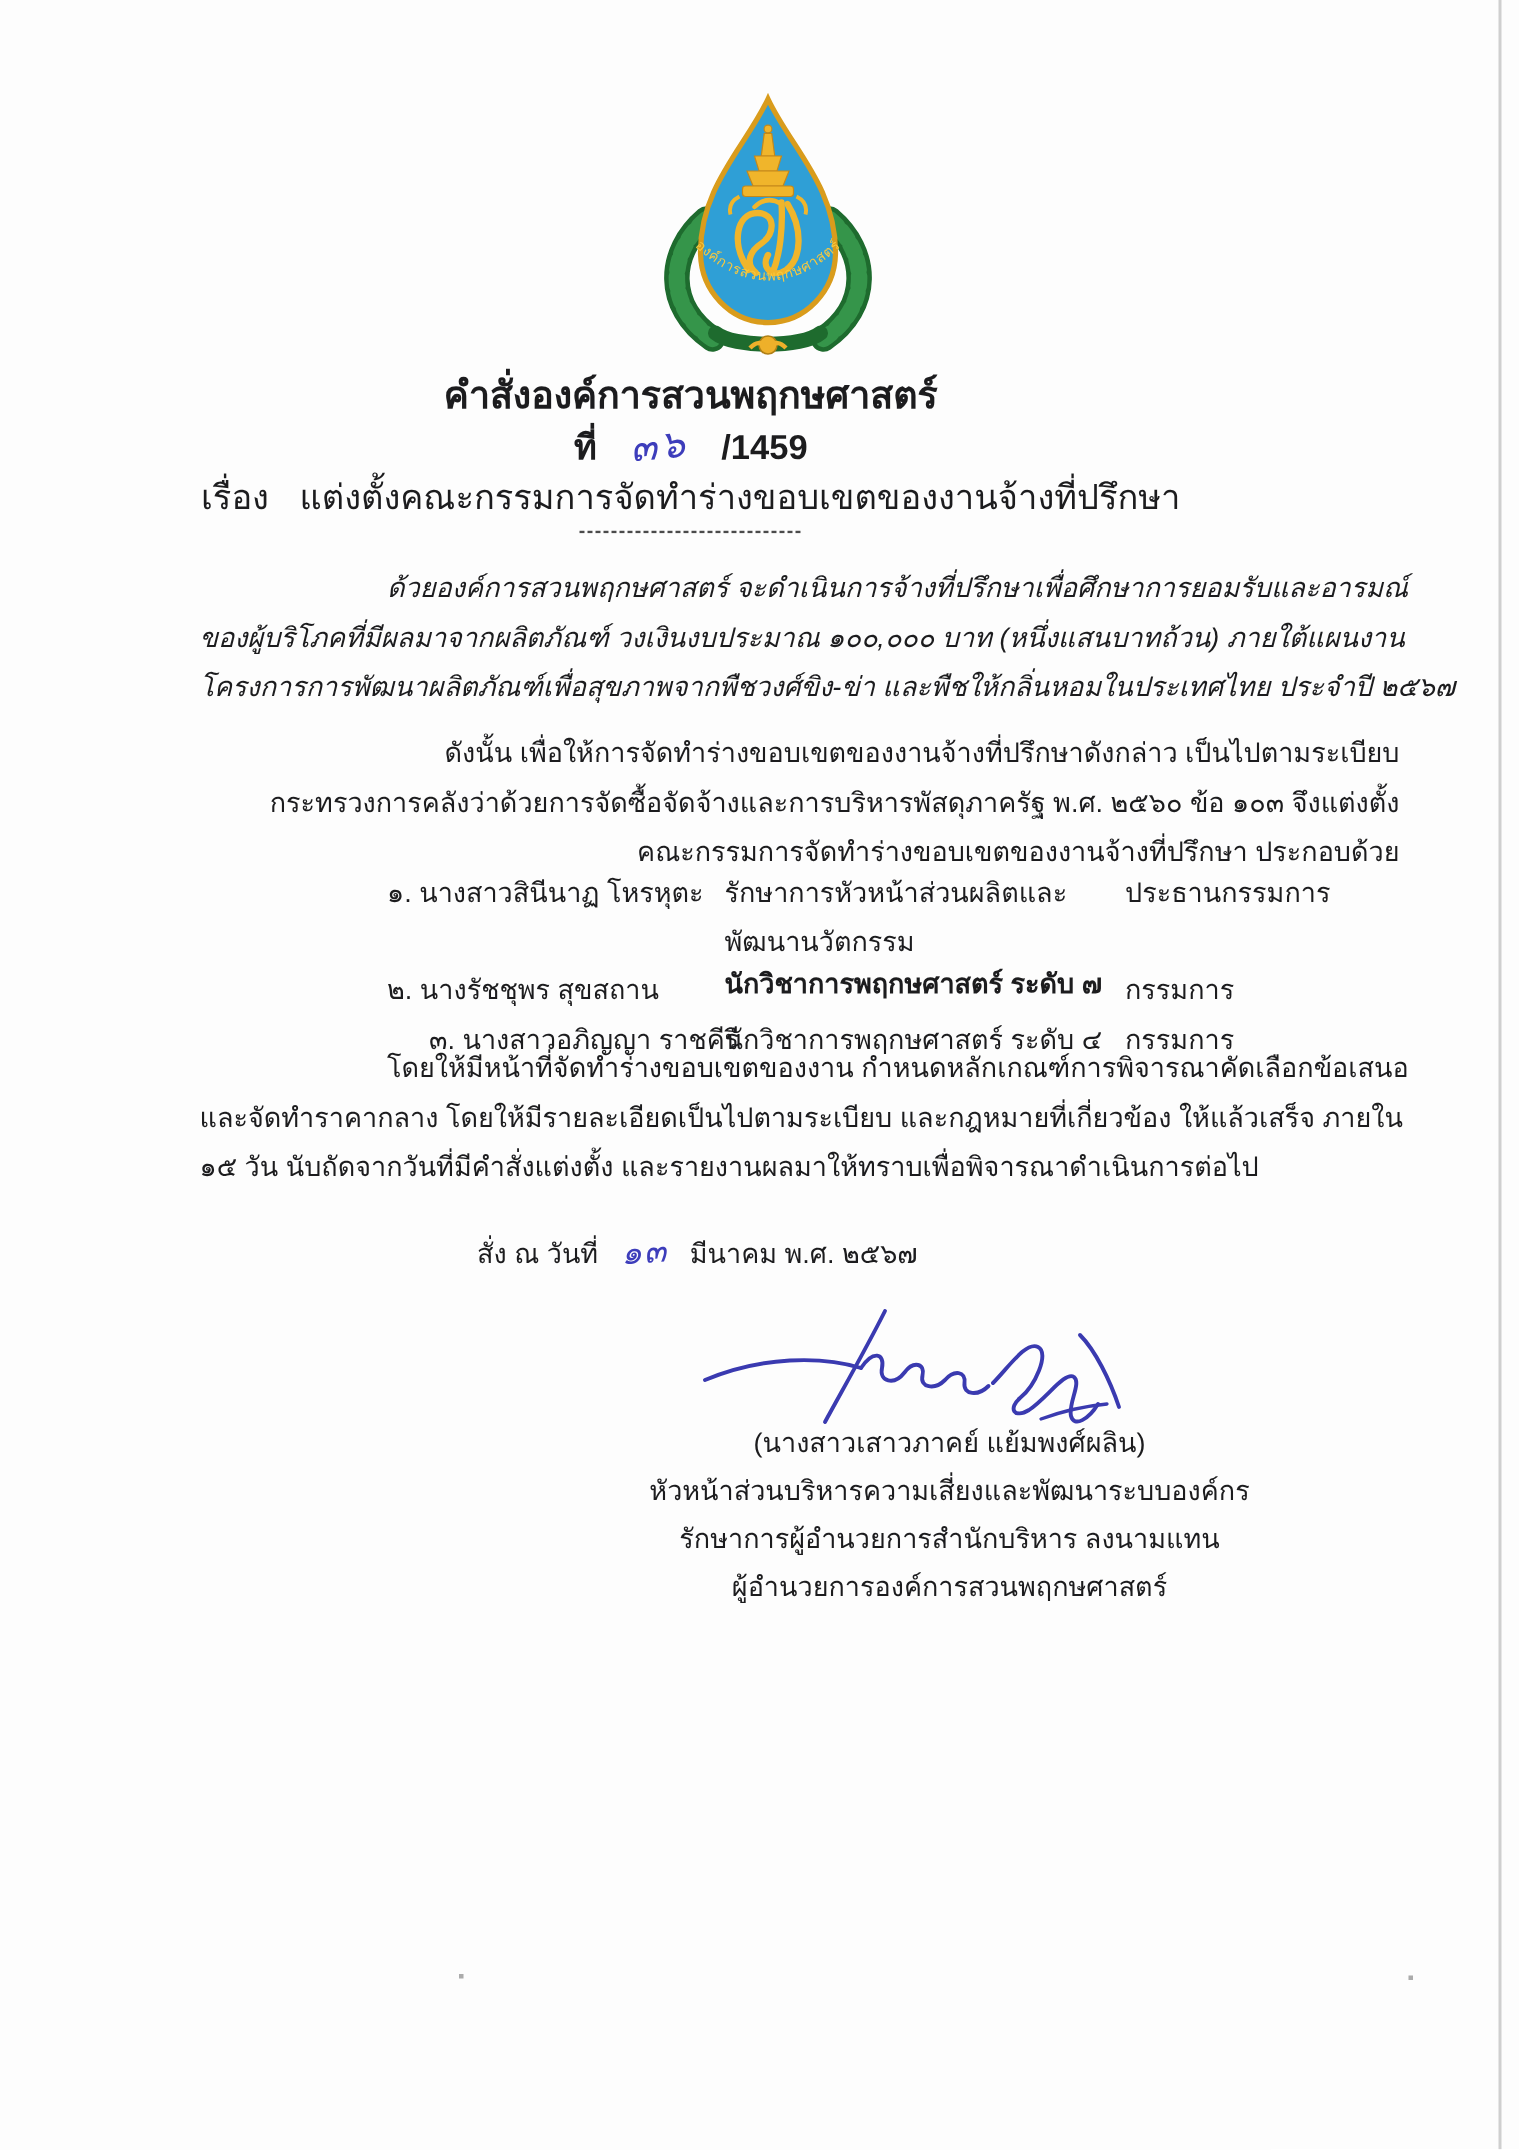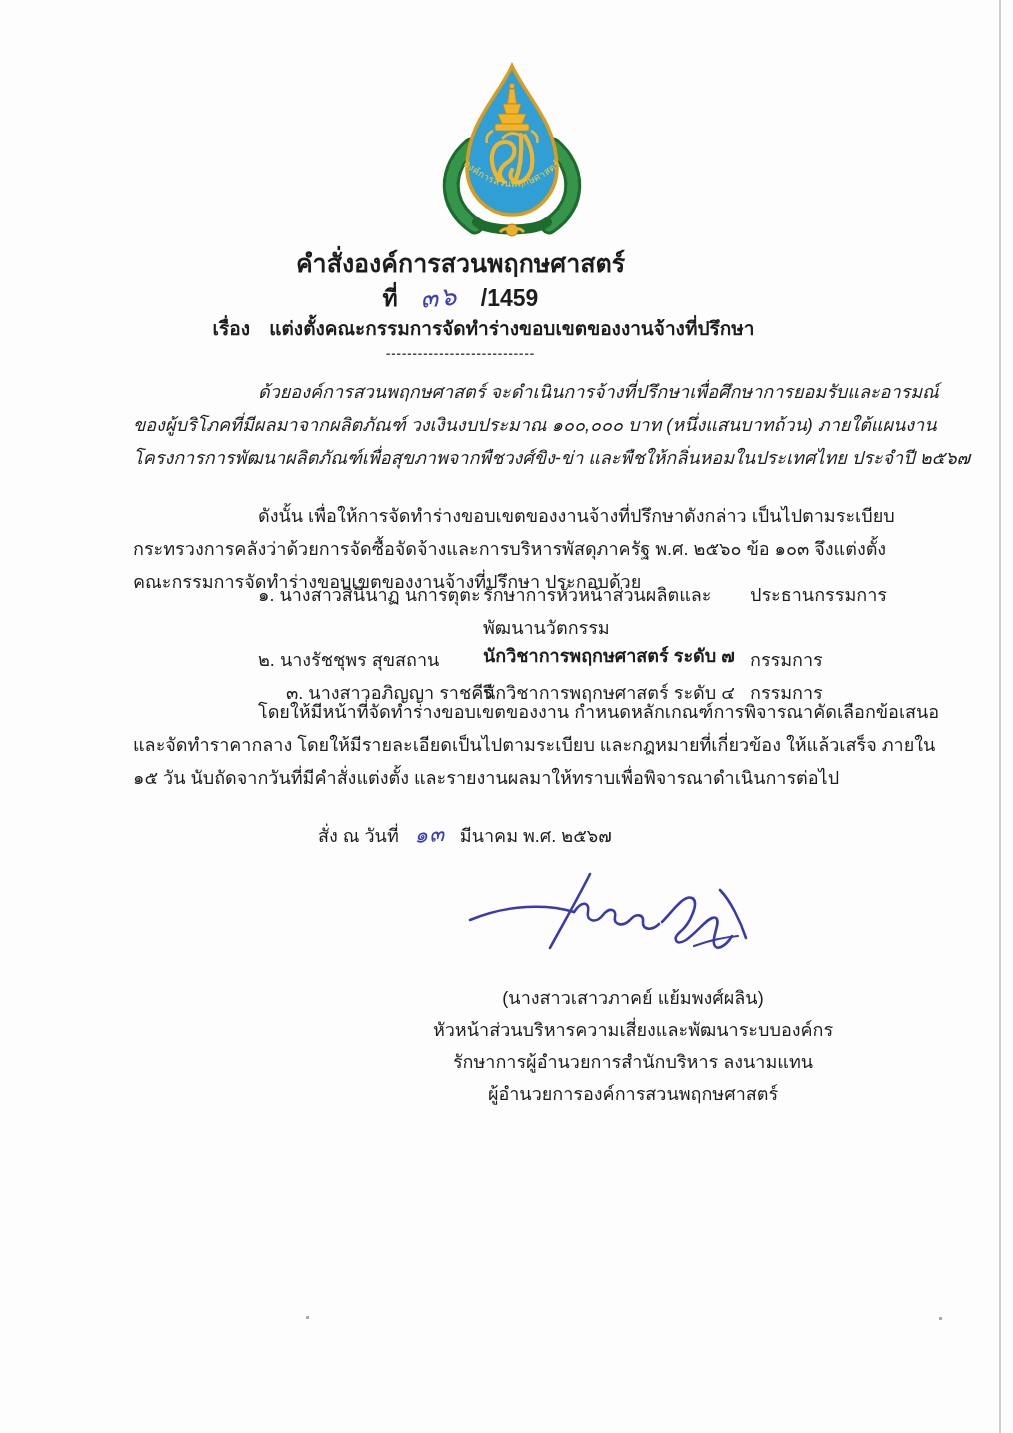--- a/index.html
+++ b/index.html
@@ -4,39 +4,39 @@
 <style>
   html,body { margin:0; padding:0; background:#ffffff; }
   .page {
     position:relative; width:1013px; height:1433px; margin:0 auto;
     background:#fdfdfd; color:#1c1c1e; overflow:hidden;
     font-family:"Liberation Sans","DejaVu Sans",sans-serif;
   }
   .abs { position:absolute; }
   .center { left:0; width:921px; text-align:center; }
   .title-line { font-size:25px; font-weight:700; }
-  .subject-line { font-size:19px; font-weight:700;padding-left:23px; }
+  .subject-line { font-size:23px; font-weight:400; }
   .no-line { font-size:23px; font-weight:700; }
   .body-text { font-size:18px; line-height:33px; }
   .para { left:133px; width:800px; }
   .line { white-space:nowrap; height:33px; }
   .indent { padding-left:125px; }
   .hand {
     color:#3d3dbb; font-style:italic; font-weight:400; font-size:26px;
     display:inline-block; transform:rotate(-5deg); letter-spacing:2px;
   }
   .hand-small {
     color:#3d3dbb; font-style:italic; font-weight:400; font-size:22px;
     display:inline-block; transform:rotate(-4deg); letter-spacing:1px;
     margin:0 10px;
   }
   .no-gap { margin:0 16px; }
   .divider { font-size:13px; font-weight:700; color:#4a4a4a; letter-spacing:1px; }
   .committee-col { position:absolute; white-space:nowrap; font-size:18px; line-height:33px; }
-  .sig-block { text-align:center; font-size:18px; line-height:32px;margin-top:36px; }
+  .sig-block { text-align:center; font-size:18px; line-height:32px; }
   .speck { position:absolute; background:#8f8f8f; width:3px; height:3px; opacity:0.75; }
   .edge-line { position:absolute; width:2px; background:#cfcfcf; top:0; height:1433px; }
   .subject-label { margin-right:14px; }
 </style>
 </head>
 <body>
 
 <div class="page">
 
   <div class="edge-line" style="left:999px;"></div>
@@ -100,31 +100,31 @@
   </div>
 
   <div class="abs center divider" style="top:346px;">----------------------------</div>
 
   <div class="abs para body-text" style="top:376px;font-style:italic;">
     <div class="line indent">ด้วยองค์การสวนพฤกษศาสตร์ จะดำเนินการจ้างที่ปรึกษาเพื่อศึกษาการยอมรับและอารมณ์</div>
     <div class="line">ของผู้บริโภคที่มีผลมาจากผลิตภัณฑ์ วงเงินงบประมาณ ๑๐๐,๐๐๐ บาท (หนึ่งแสนบาทถ้วน) ภายใต้แผนงาน</div>
     <div class="line">โครงการการพัฒนาผลิตภัณฑ์เพื่อสุขภาพจากพืชวงศ์ขิง-ข่า และพืชให้กลิ่นหอมในประเทศไทย ประจำปี ๒๕๖๗</div>
   </div>
 
-  <div class="abs para body-text" style="top:500px;">
+  <div class="abs para body-text" style="top:486px;text-align:right;">
     <div class="line indent">ดังนั้น เพื่อให้การจัดทำร่างขอบเขตของงานจ้างที่ปรึกษาดังกล่าว เป็นไปตามระเบียบ</div>
     <div class="line">กระทรวงการคลังว่าด้วยการจัดซื้อจัดจ้างและการบริหารพัสดุภาครัฐ พ.ศ. ๒๕๖๐ ข้อ ๑๐๓ จึงแต่งตั้ง</div>
     <div class="line">คณะกรรมการจัดทำร่างขอบเขตของงานจ้างที่ปรึกษา ประกอบด้วย</div>
   </div>
 
   <div>
 
     <div class="committee-col" style="left:258px; top:579px;">
       <span>๑.</span>
-      <span>นางสาวสินีนาฏ นการตุตะ</span>
+      <span>นางสาวสินีนาฏ โหรหุตะ</span>
     </div>
     <div class="committee-col" style="left:483px; top:579px;">รักษาการหัวหน้าส่วนผลิตและ</div>
     <div class="committee-col" style="left:483px; top:612px;">พัฒนานวัตกรรม</div>
     <div class="committee-col" style="left:750px; top:579px;">ประธานกรรมการ</div>
 
     <div class="committee-col" style="left:258px; top:644px;">
       <span>๒.</span>
       <span>นางรัชชุพร สุขสถาน</span>
     </div>
     <div class="committee-col" style="left:483px; top:640px;font-weight:bold;">นักวิชาการพฤกษศาสตร์ ระดับ ๗</div>

